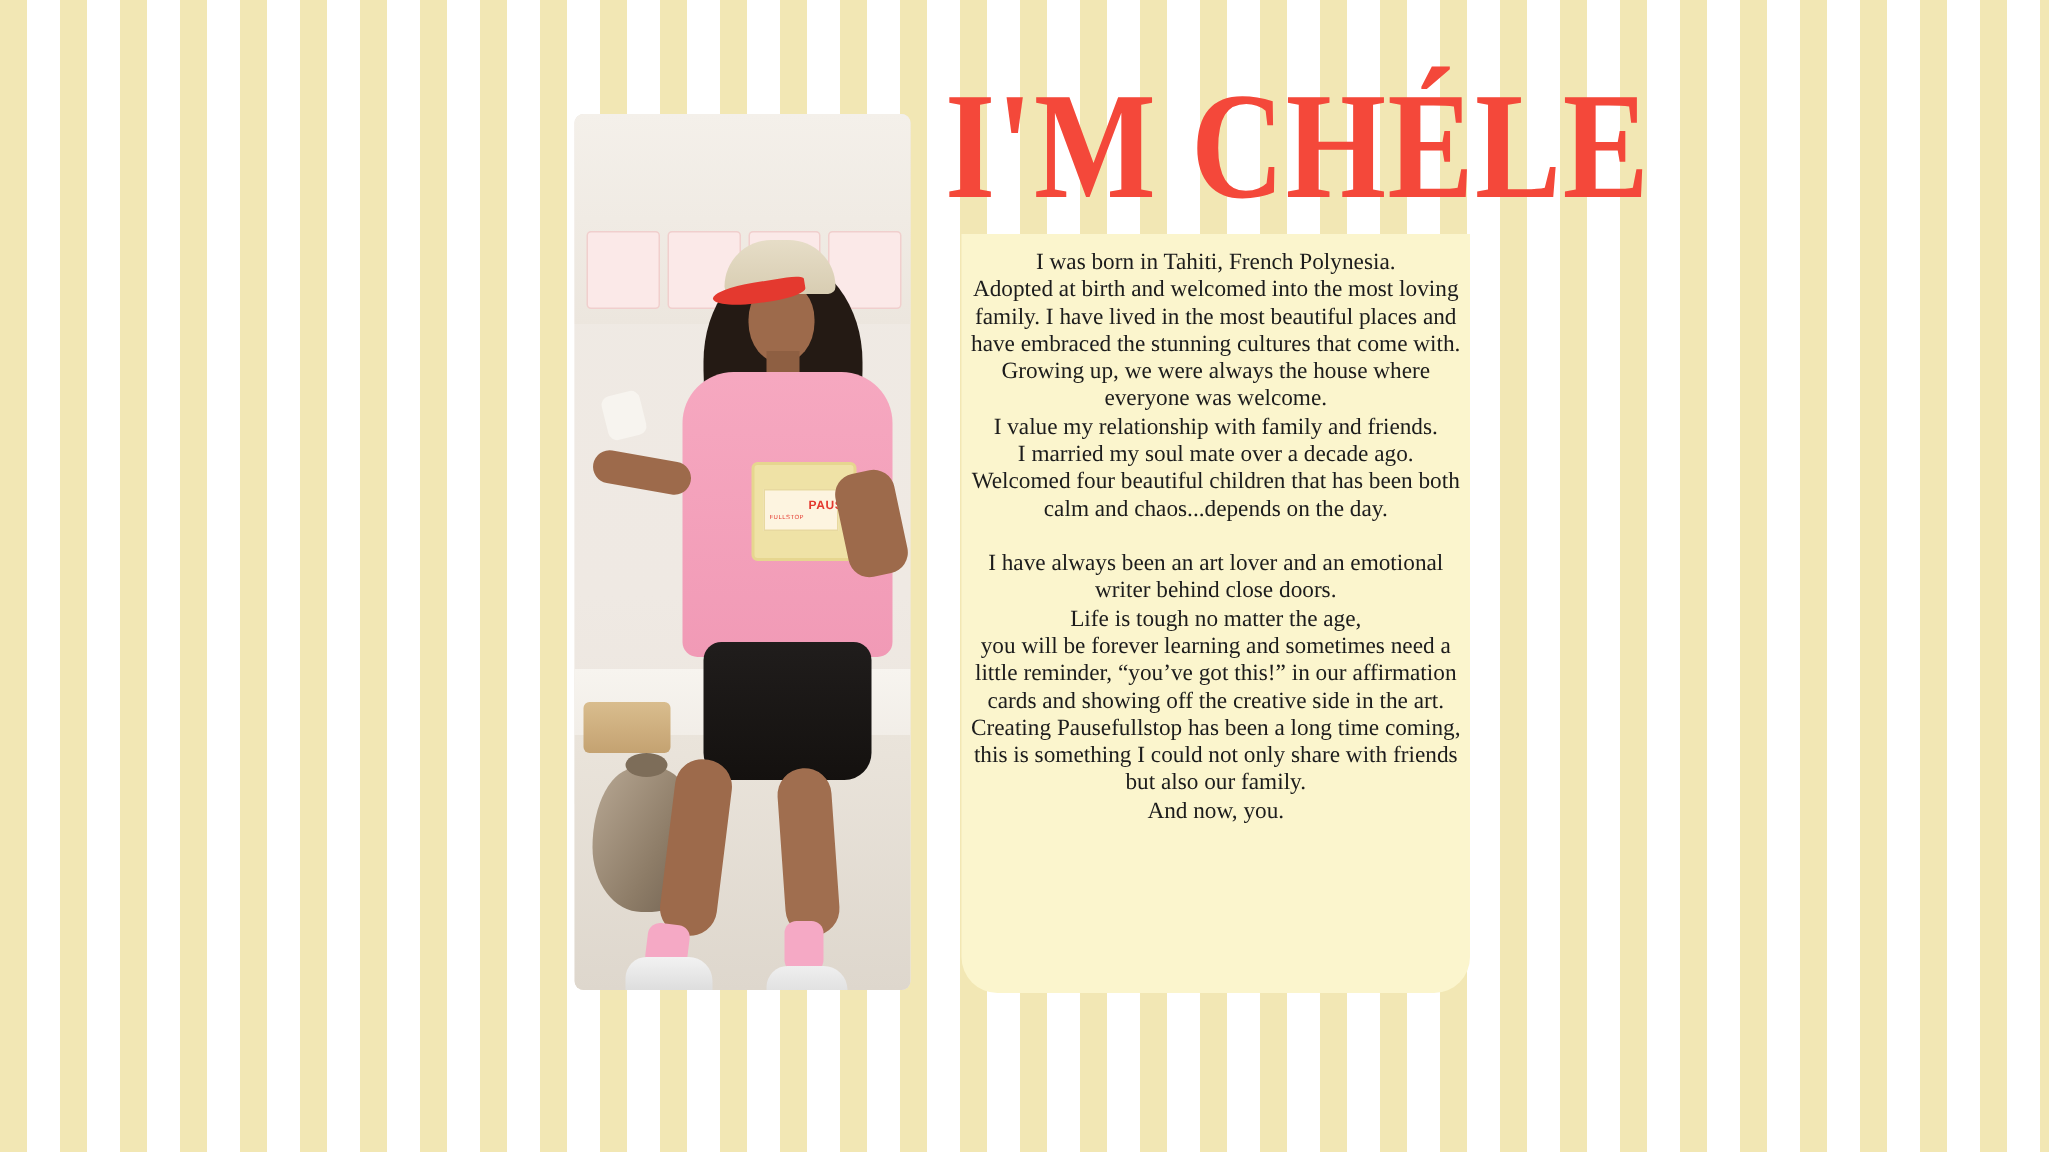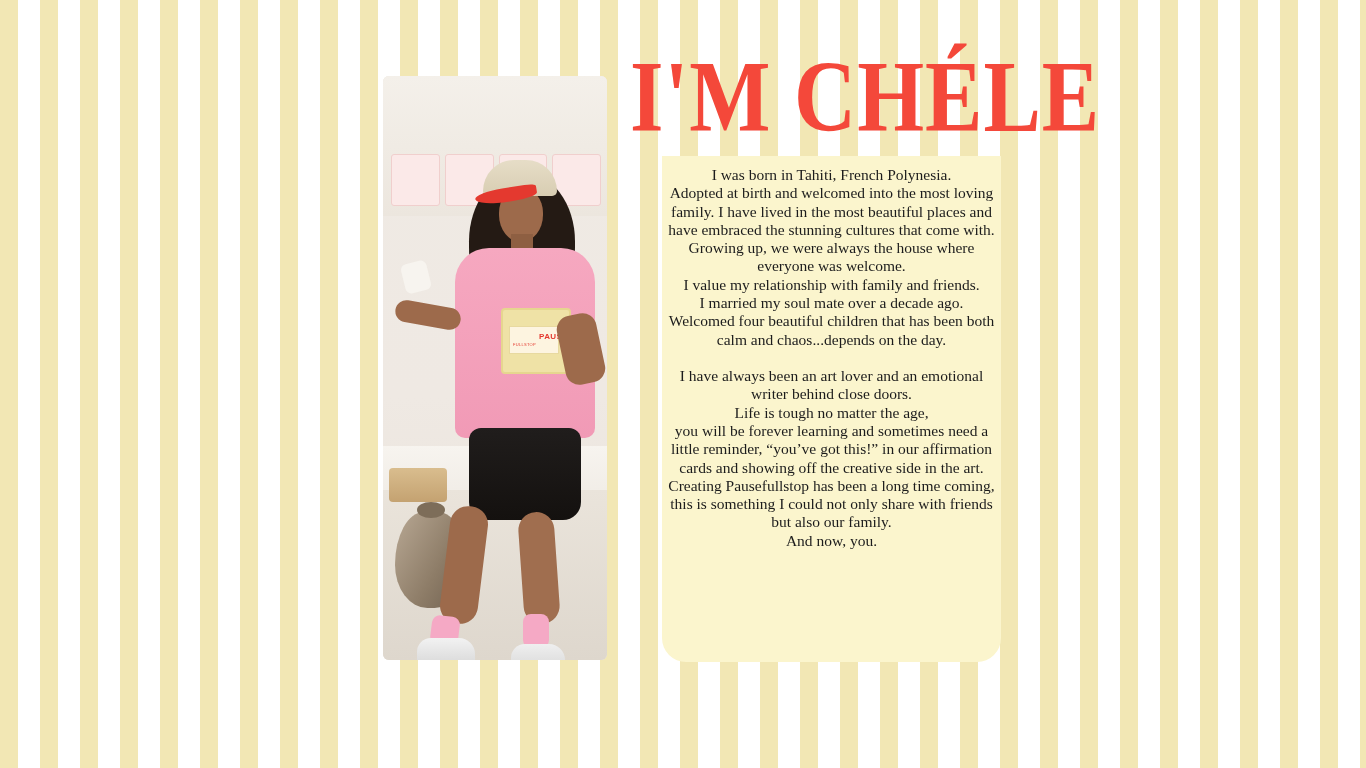--- a/index.html
+++ b/index.html
@@ -322,21 +322,20 @@
   .bio-card {
     position: absolute;
     left: 641px;
     top: 156px;
     width: 339px;
     height: 506px;
     background: #fbf5cd;
     border-radius: 0 0 24px 24px;
     padding: 10px 6px 8px 6px;
     box-sizing: border-box;
-    margin-left: 21px;
   }
   .bio-text {
     text-align: center;
     font-family: "Liberation Serif", serif;
     font-size: 15.5px;
     line-height: 1.18;
     color: #1c1c1c;
     white-space: pre-wrap;
   }
   .bio-sign {

